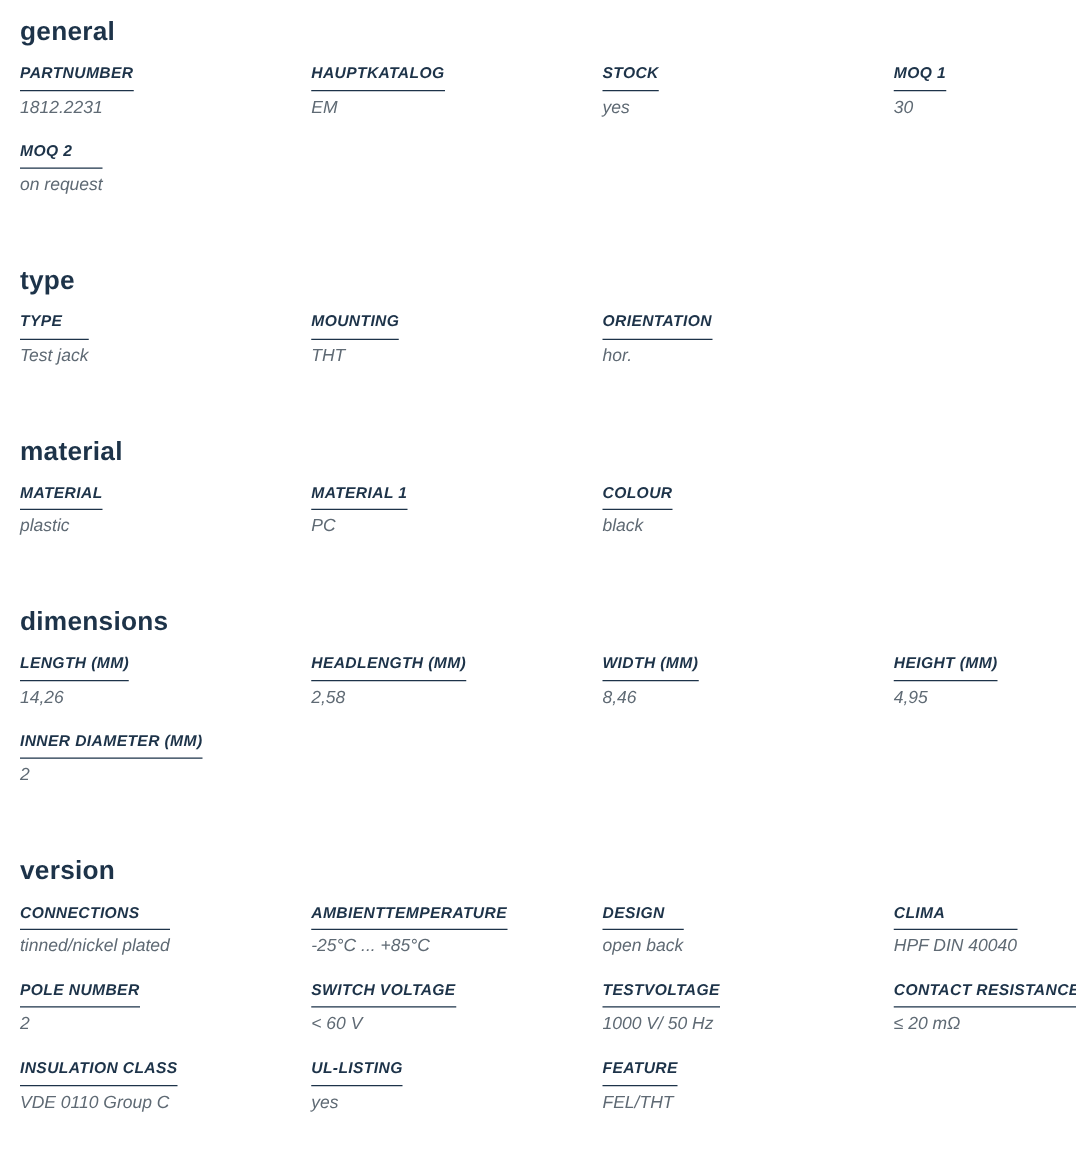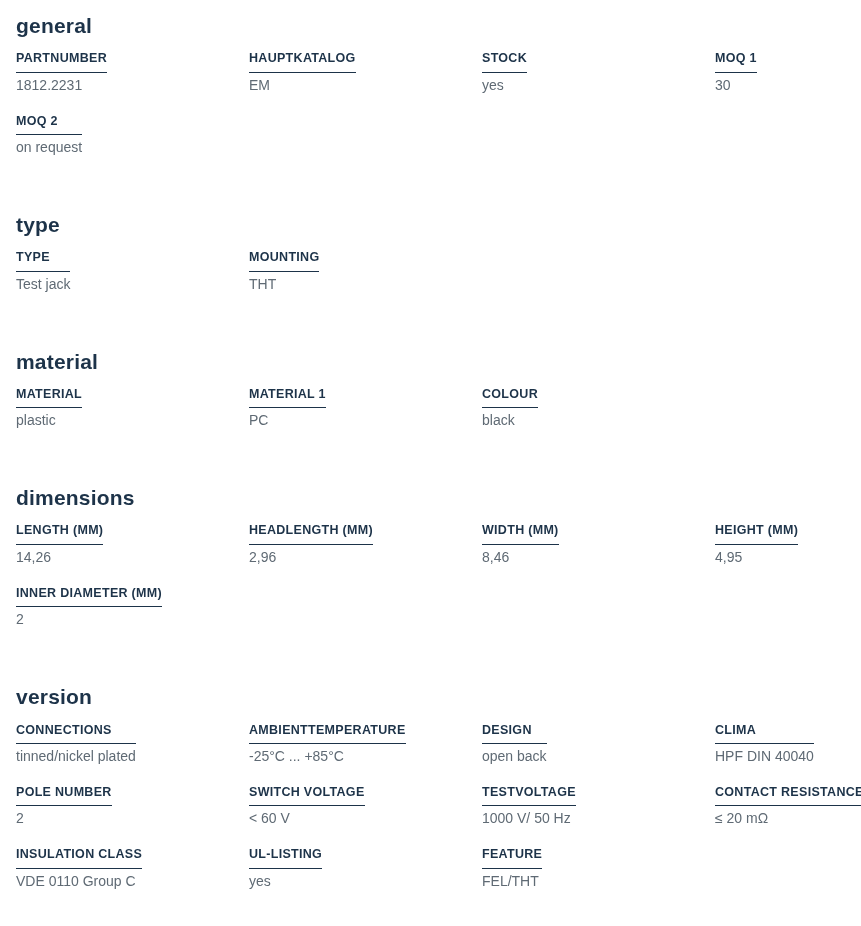--- a/index.html
+++ b/index.html
@@ -32,20 +32,21 @@
     line-height: 1.15;
     letter-spacing: 0.2px;
     color: var(--accent);
   }
   .field-grid {
     display: grid;
     grid-template-columns: 233px 233px 233px minmax(0, 1fr);
     row-gap: 21px;
     justify-items: start;
     align-items: start;
+    font-style: italic;
   }
   .field { display: block; }
   .field-label {
     font-size: 12.5px;
     font-weight: 700;
     line-height: 1.15;
     letter-spacing: 0.3px;
     color: var(--accent);
     white-space: nowrap;
     padding-bottom: 6px;
@@ -100,20 +101,24 @@
   <div class="field">
     <div class="field-label">TYPE</div>
     <div class="field-value">Test jack</div>
   </div>
 
   <div class="field">
     <div class="field-label">MOUNTING</div>
     <div class="field-value">THT</div>
   </div>
 
+  <div class="field">
+    <div class="field-label">ORIENTATION</div>
+    <div class="field-value">hor.</div>
+  </div>
 </div>
   </section>
 
   <section class="spec-section">
     <h2 class="section-title">material</h2>
     <div class="field-grid">
   <div class="field">
     <div class="field-label">MATERIAL</div>
     <div class="field-value">plastic</div>
   </div>
@@ -133,21 +138,21 @@
   <section class="spec-section">
     <h2 class="section-title">dimensions</h2>
     <div class="field-grid">
   <div class="field">
     <div class="field-label">LENGTH (MM)</div>
     <div class="field-value">14,26</div>
   </div>
 
   <div class="field">
     <div class="field-label">HEADLENGTH (MM)</div>
-    <div class="field-value">2,96</div>
+    <div class="field-value">2,58</div>
   </div>
 
   <div class="field">
     <div class="field-label">WIDTH (MM)</div>
     <div class="field-value">8,46</div>
   </div>
 
   <div class="field">
     <div class="field-label">HEIGHT (MM)</div>
     <div class="field-value">4,95</div>

